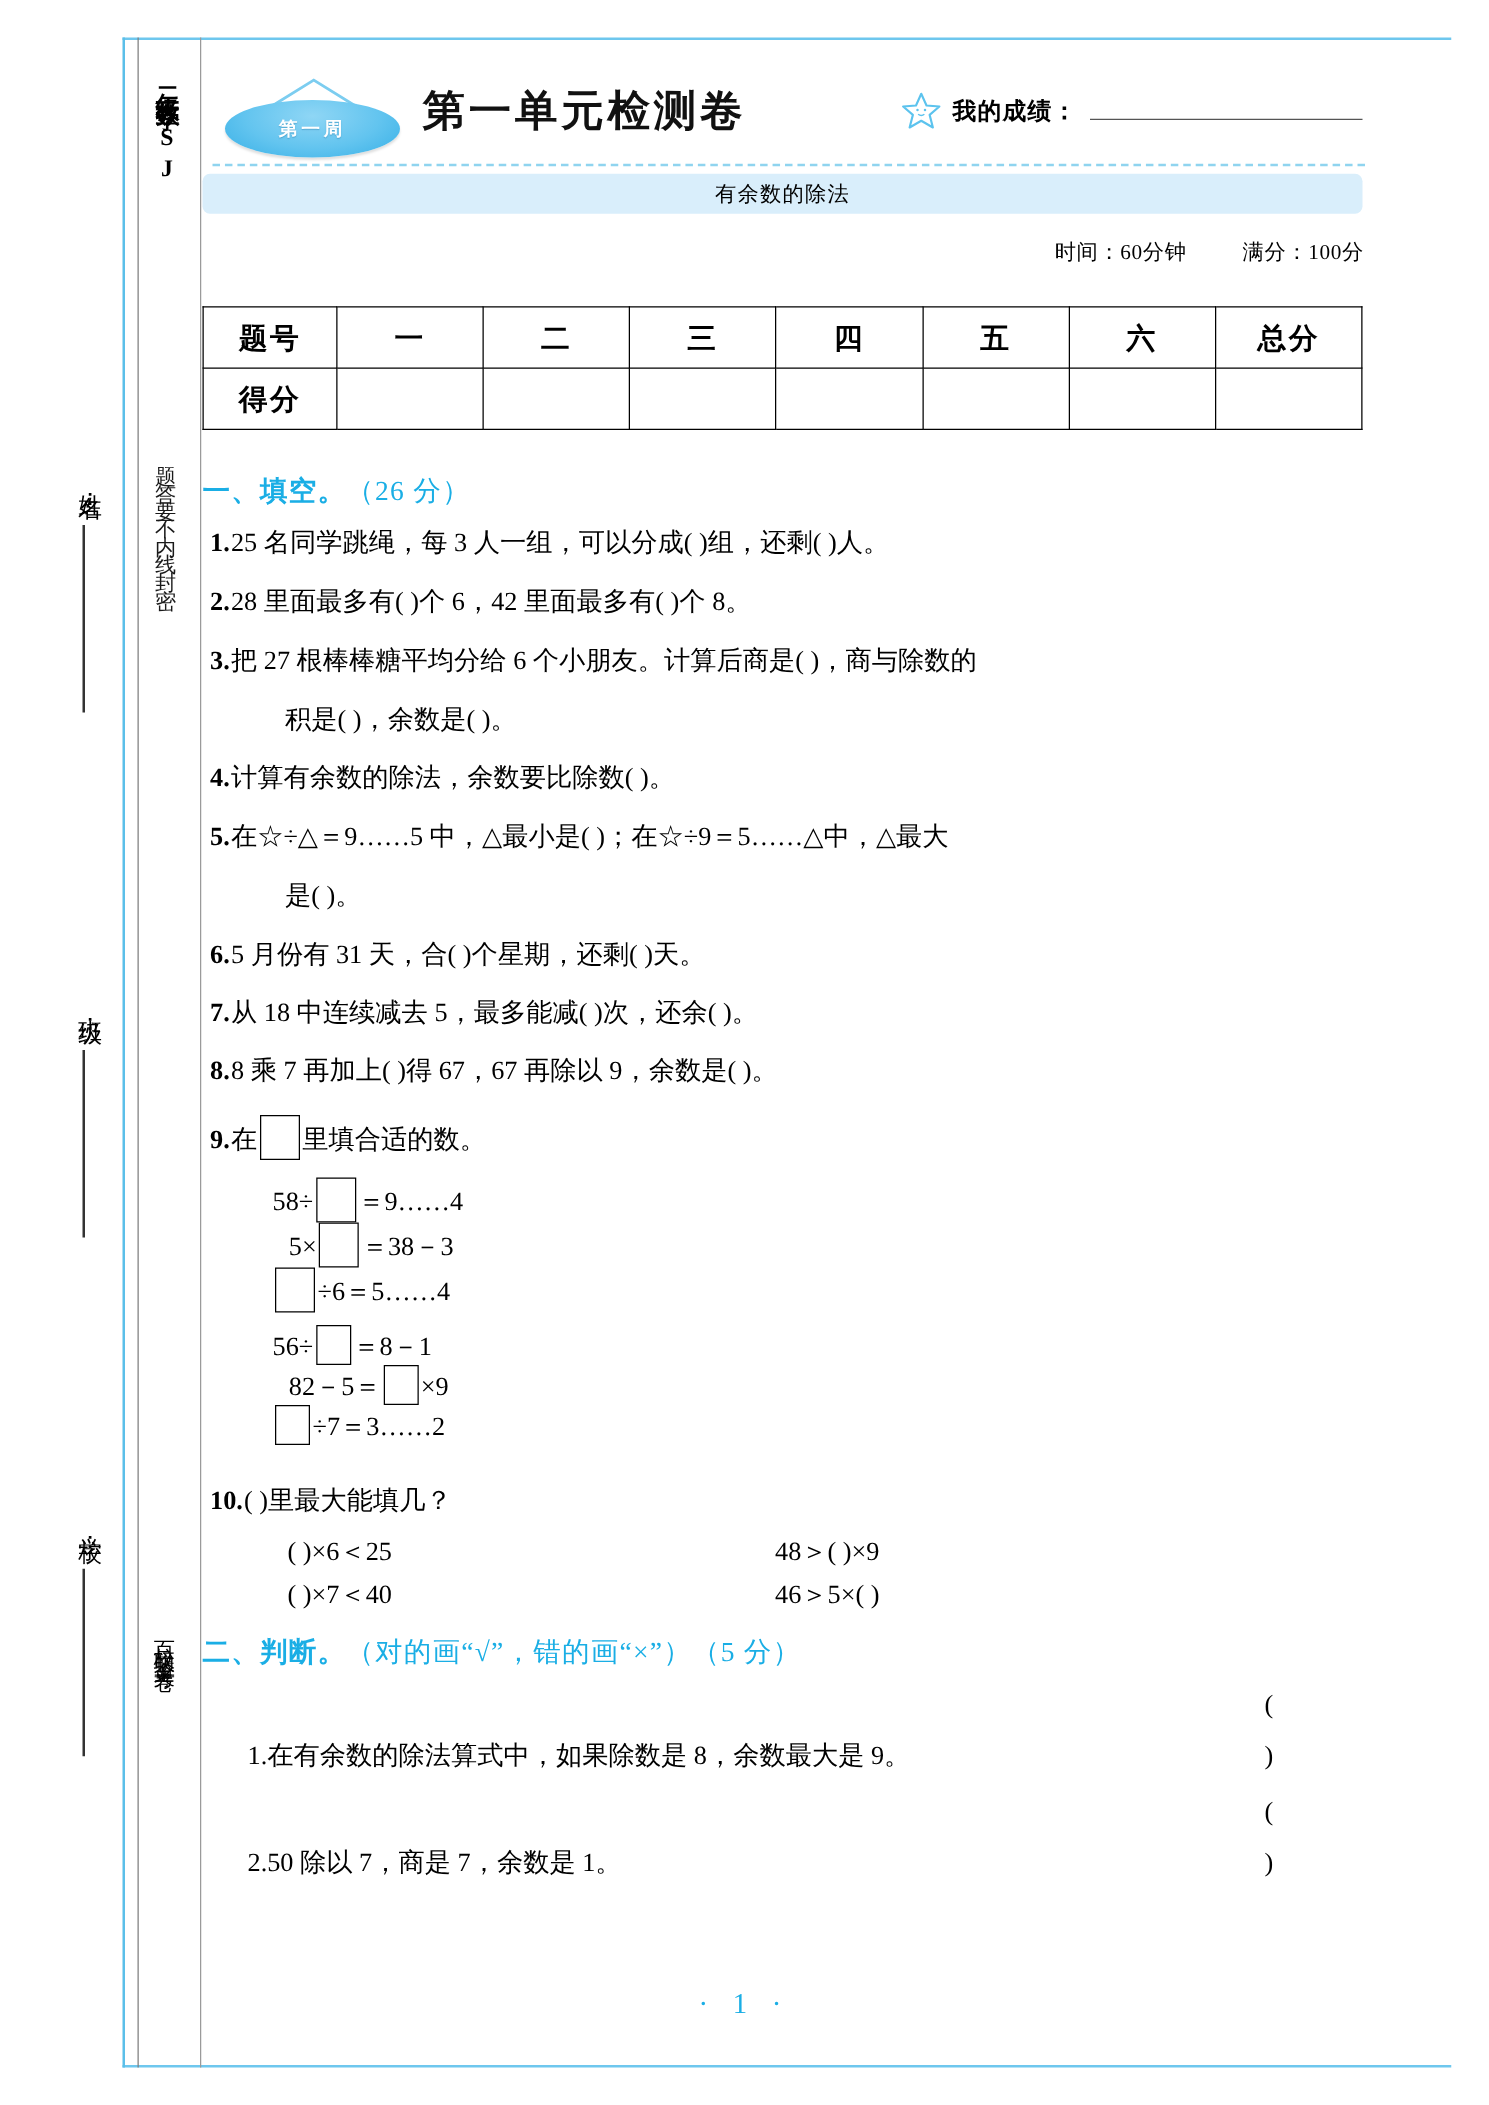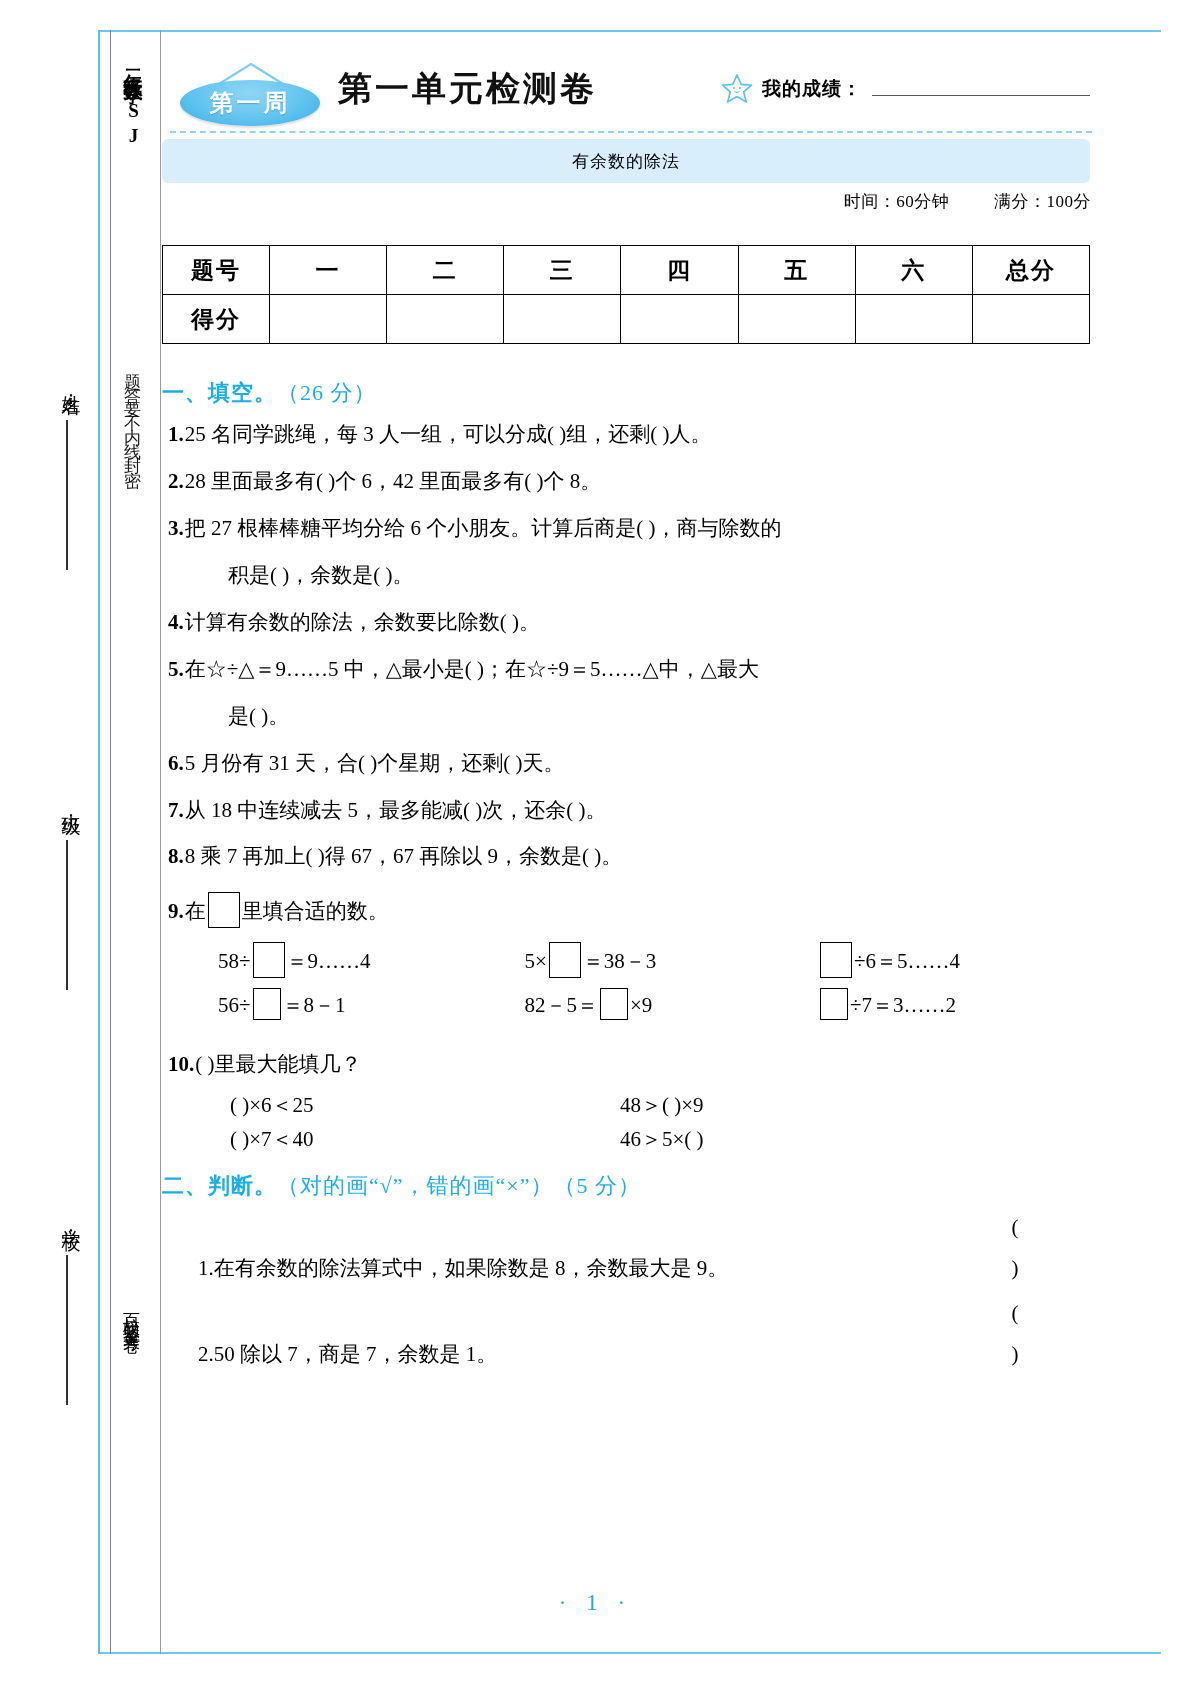--- a/index.html
+++ b/index.html
@@ -53,21 +53,21 @@
   #header{position:absolute;left:170px;top:42px;width:920px;height:105px;}
 
   #week-badge-wrap{position:absolute;left:10px;top:20px;width:140px;height:62px;}
   #week-badge{
     position:absolute;left:0;top:18px;width:140px;height:46px;border-radius:50%;
     background:radial-gradient(ellipse at 50% 28%,#8fd6f5 0%,#62c4ef 55%,#36afe6 100%);
     box-shadow:0 2px 2px rgba(0,0,0,.13);
     display:flex;align-items:center;justify-content:center;
   }
   #week-badge-label{
-    color:#fff;font-weight:bold;font-size:24px;letter-spacing:3px;
+    color:#fff;font-weight:bold;font-size:15px;letter-spacing:3px;
     font-family:Liberation Mono, monospace;
     text-shadow:0 1px 1px rgba(0,90,140,.35);
   }
   .badge-dot{position:absolute;width:5px;height:5px;border-radius:50%;background:#fff;top:39px;}
   .badge-dot.l{left:5px;} .badge-dot.r{right:5px;}
   #hanger{position:absolute;left:30px;top:0;width:82px;height:26px;}
 
   #paper-title{
     position:absolute;left:168px;top:24px;font-size:34px;font-weight:bold;
     letter-spacing:3px;font-family:"Liberation Sans",sans-serif;color:#111;
@@ -78,21 +78,21 @@
   #score-label{font-size:19px;font-weight:bold;letter-spacing:1px;font-family:"Liberation Sans",sans-serif;}
   #score-line{width:218px;height:1.5px;background:#555;margin-left:2px;margin-top:13px;}
 
   #dash-rule{
     position:absolute;left:170px;top:131px;width:922px;height:0;
     border-top:2px dashed #8fd4ef;
   }
 
   
   #banner{
-    position:absolute;left:162px;top:139px;width:928px;height:44px;
+    position:absolute;left:162px;top:139px;width:928px;height:32px;
     background:#d9eefb;border-radius:6px;
     display:flex;align-items:center;justify-content:center;
   }
   #banner-text{font-size:17px;letter-spacing:1px;}
 
   
   #meta-line{
     position:absolute;right:100px;top:190px;font-size:17px;letter-spacing:.5px;
   }
   #meta-line span{margin-left:40px;}
@@ -123,21 +123,21 @@
 
   
   .bx{
     display:inline-block;width:30px;height:34px;border:1.6px solid #000;
     vertical-align:-10px;margin:0 2px;background:#fff;
   }
   .bx-sm{
     display:inline-block;width:26px;height:30px;border:1.6px solid #000;
     vertical-align:-8px;margin:0 2px;background:#fff;
   }
-  .eqrow{display:flex;padding-left:56px;margin:10px 0 4px 0;}
+  .eqrow{display:flex;padding-left:56px;margin:10px 0 4px 0;flex-direction:column;}
   .eqrow .cell{font-size:21px;}
   .eqrow .c1{width:300px;}
   .eqrow .c2{width:300px;margin-left:13px;}
   .eqrow .c3{width:280px;}
 
   .cmprow{display:flex;padding-left:68px;margin:6px 0;}
   .cmprow .c1{width:390px;}
 
   .tfrow{display:flex;align-items:flex-end;padding-left:36px;margin:4px 0;line-height:1.95;}
   .tfrow .txt{flex:1;}

